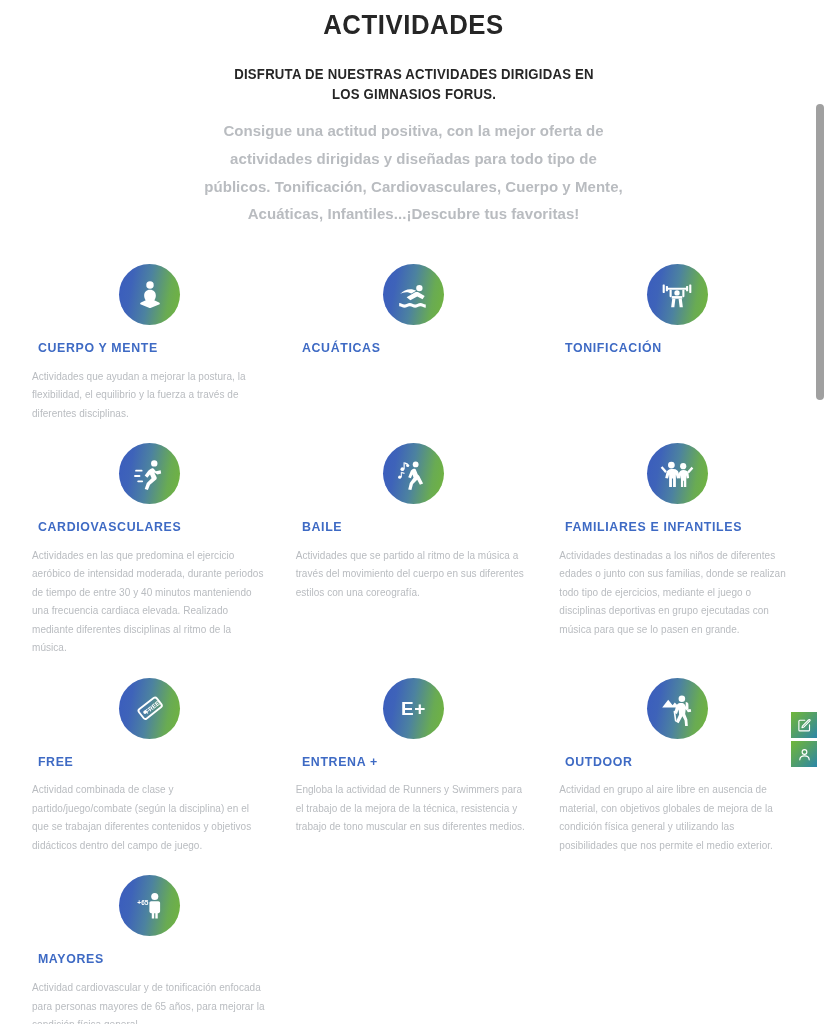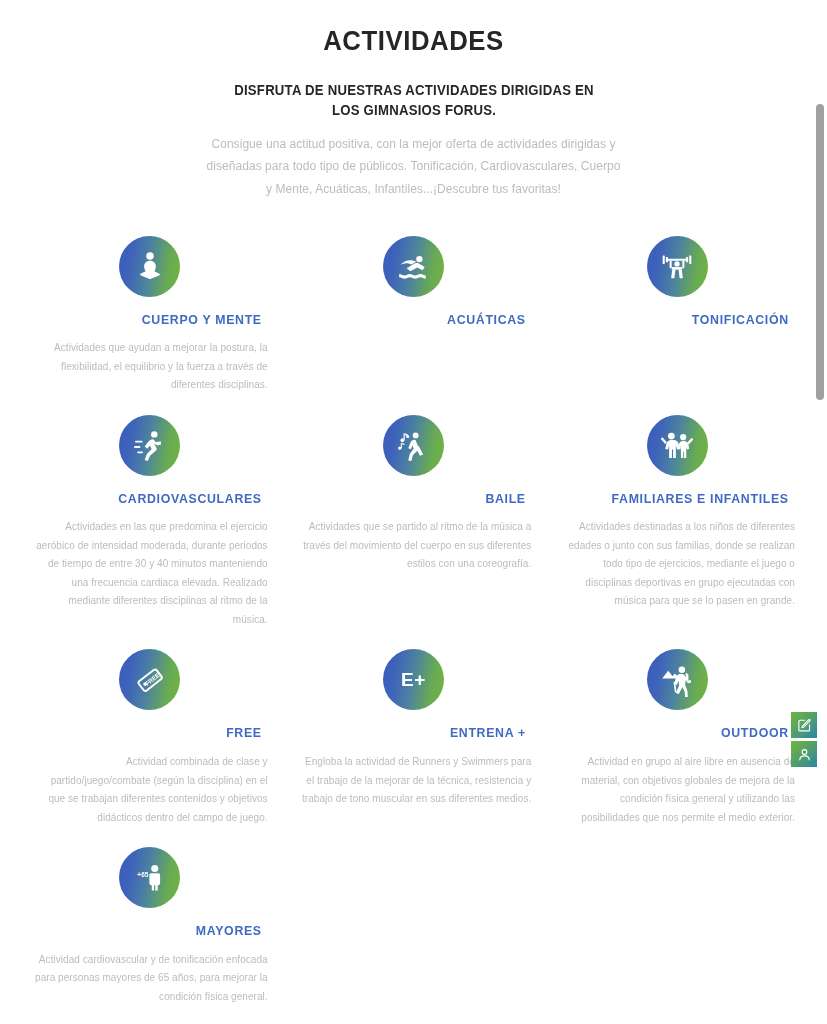--- a/index.html
+++ b/index.html
@@ -20,21 +20,21 @@
 
   
   .page {
     width: 827px;
     padding: 0 18px 0 18px;
   }
 
   
   .header {
     text-align: center;
-    padding-top: 24px;
+    padding-top: 8px;
   }
   .page-title {
     font-family: "Liberation Sans Narrow", "Liberation Sans", sans-serif;
     font-size: 28px;
     font-weight: 700;
     letter-spacing: 0.6px;
     color: #262626;
     margin: 0 0 0 0;
     line-height: 1.2;
     transform: scaleX(0.92);
@@ -44,38 +44,38 @@
     font-size: 14px;
     font-weight: 700;
     letter-spacing: 0.25px;
     color: #262626;
     margin: 22px auto 0 auto;
     max-width: 400px;
     line-height: 1.45;
     transform: scaleX(0.94);
   }
   .page-intro {
-    font-size: 12px;
-    font-weight: 400;
+    font-size: 15px;
+    font-weight: 700;
     color: #b9bcc0;
     margin: 13px auto 14px auto;
     max-width: 420px;
     line-height: 1.85;
     letter-spacing: 0.05px;
   }
 
   
   .grid {
     display: flex;
     flex-wrap: wrap;
     margin-top: 36px;
   }
   .card {
     width: 33.3333%;
-    text-align: right;
+    text-align: left;
     padding: 0 14px;
     margin-bottom: 20px;
   }
 
   
   .icon-circle {
     width: 61px;
     height: 61px;
     border-radius: 50%;
     margin: 0 auto;
@@ -271,21 +271,21 @@
       </div>
       <div class="card-title">FREE</div>
       <div class="card-desc">Actividad combinada de clase y partido/juego/combate (según la disciplina) en el que se trabajan diferentes contenidos y objetivos didácticos dentro del campo de juego.</div>
     </div>
 
     <div class="card">
       <div class="icon-circle">
         <span class="glyph-text">E+</span>
       </div>
       <div class="card-title">ENTRENA +</div>
-      <div class="card-desc">Engloba la actividad de Runners y Swimmers para el trabajo de la mejorar de la técnica, resistencia y trabajo de tono muscular en sus diferentes medios.</div>
+      <div class="card-desc">Engloba la actividad de Runners y Swimmers para el trabajo de la mejora de la técnica, resistencia y trabajo de tono muscular en sus diferentes medios.</div>
     </div>
 
     <div class="card">
       <div class="icon-circle">
         <svg width="35" height="35" viewBox="0 0 64 64" fill="#ffffff" aria-hidden="true">
           <path d="M4 30l11-14 8 10 4-5 9 9z"></path>
           <circle cx="40" cy="14" r="6"></circle>
           <path d="M36 22c-4 1-6 4-7 7l-3 11 5 2 3-8 1 9-6 13 5 3 7-13 4 8 1 11h5l-1-13-4-10 1-9 4 6 6-1-1-5-6 1-4-8c-1-3-4-5-7-4z"></path>
           <path d="M47 20c3 0 5 2 5 5v9h-5z"></path>
           <rect x="26" y="36" width="3" height="20" rx="1.4" transform="rotate(-8 27 46)"></rect>

